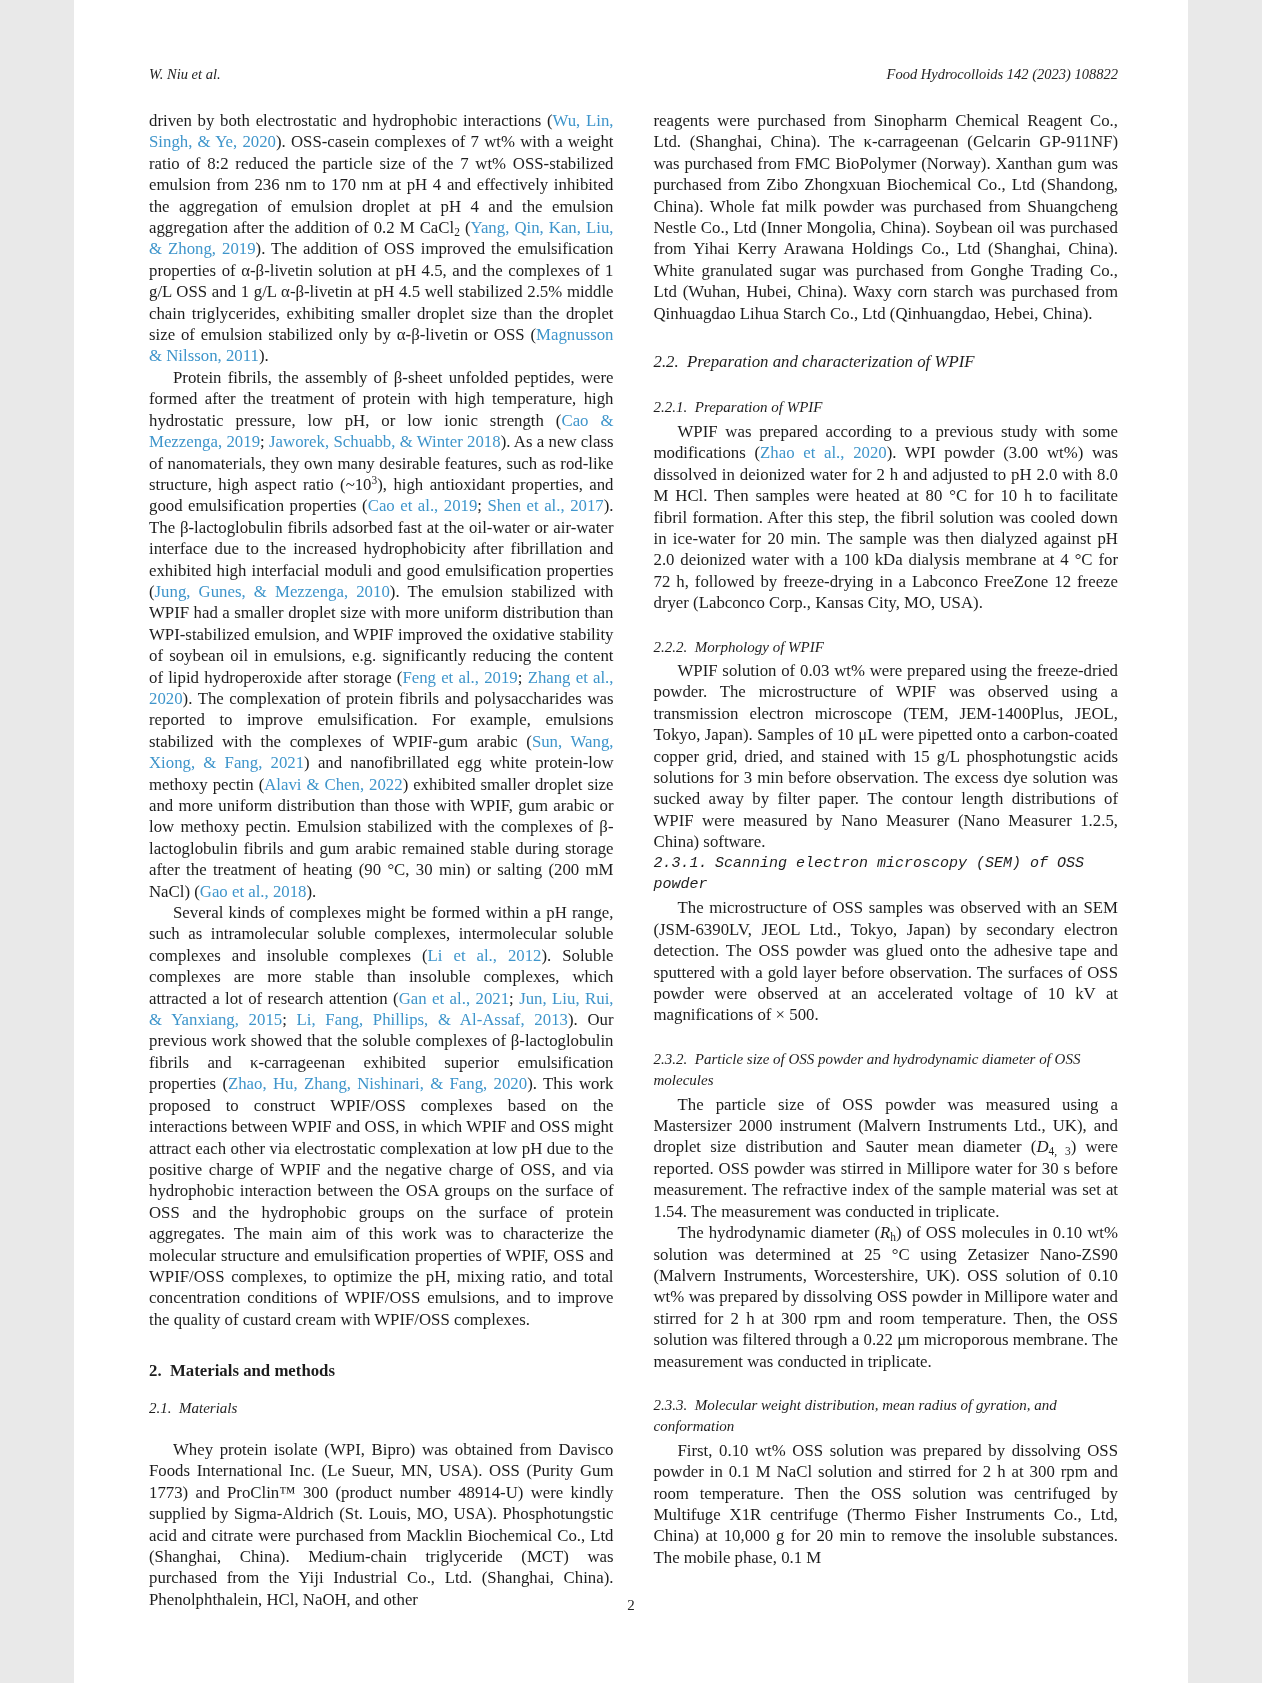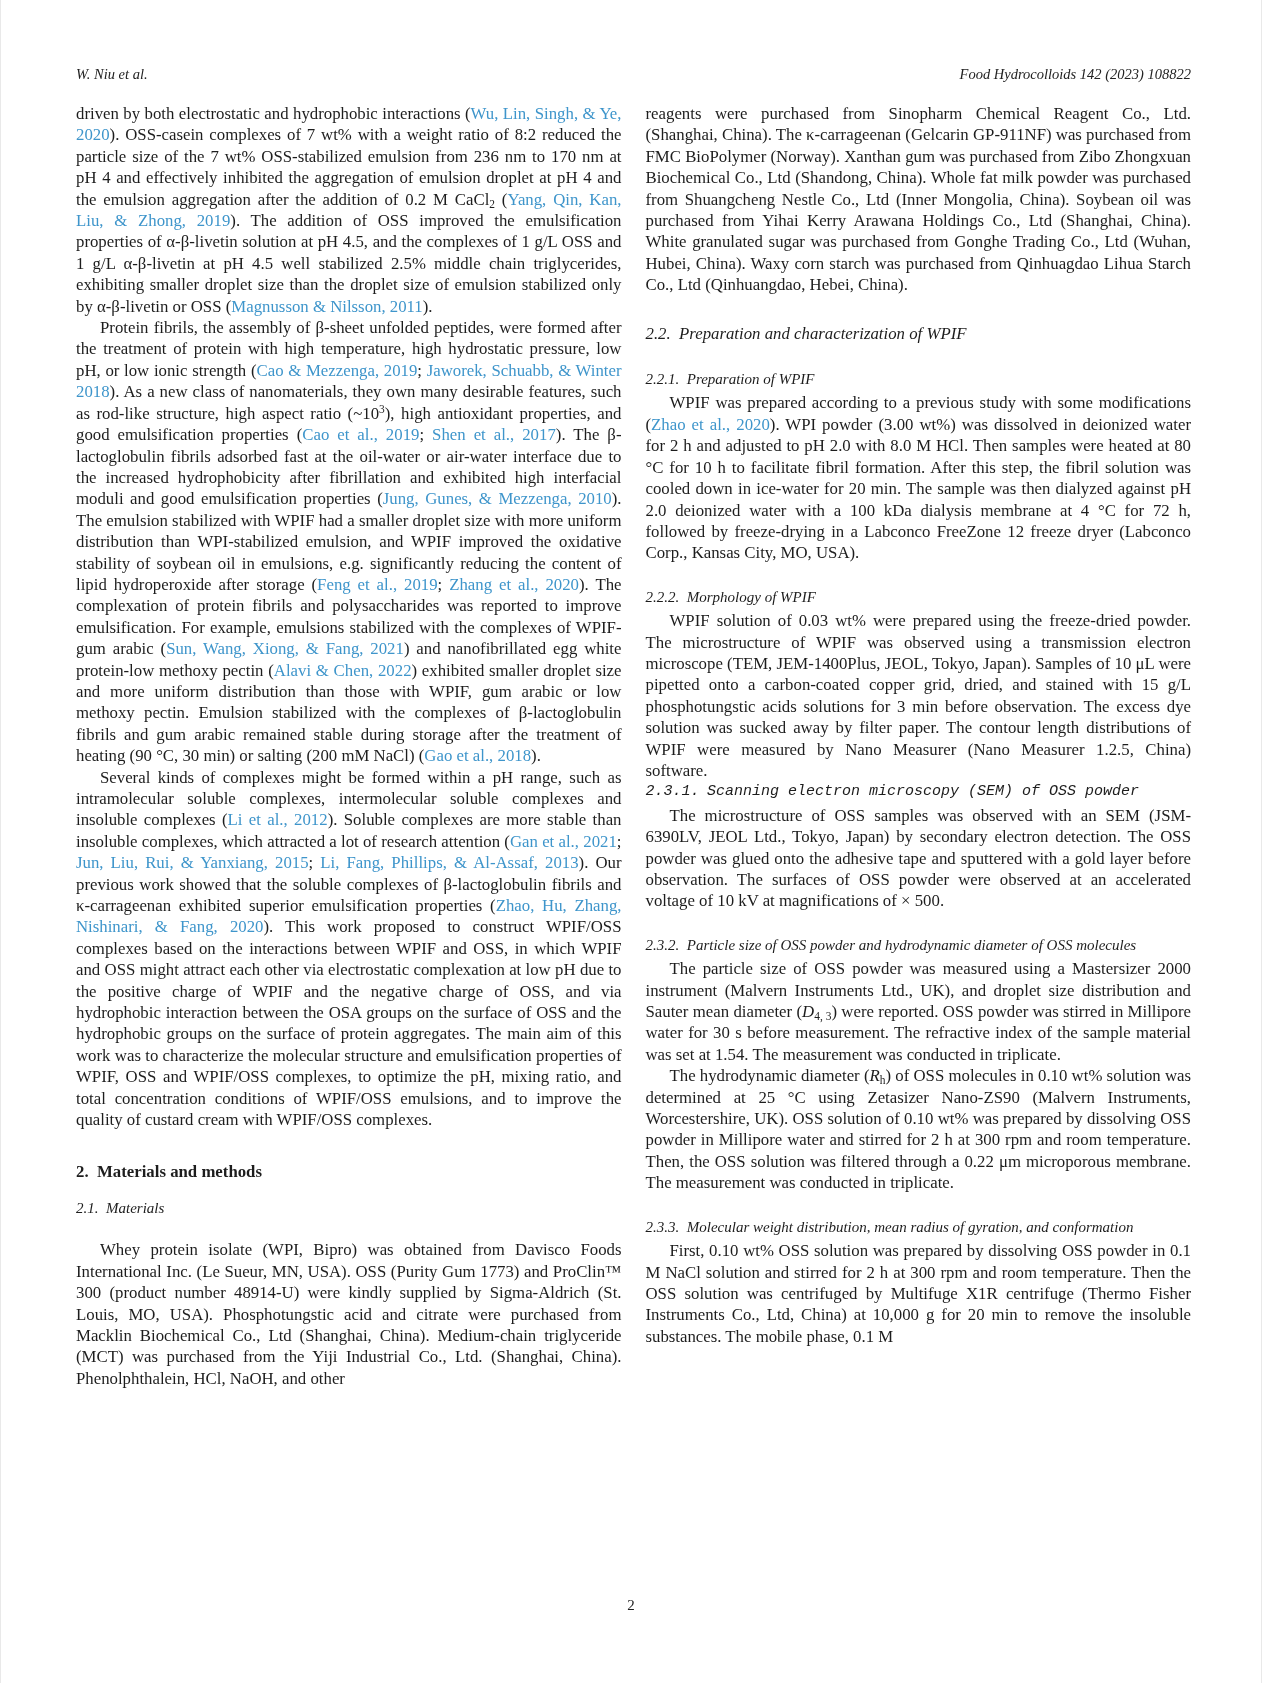--- a/index.html
+++ b/index.html
@@ -1,32 +1,32 @@
 <!DOCTYPE html>
 <html lang="en" style="--cite: #3e95cb;"><head>
 <meta charset="utf-8">
 <style>
   html,body{margin:0;padding:0;background:#e9e9e9;}
   .page{
     position:relative;
-    width:1260px;height:1683px;
+    width:1114px;height:1683px;
     margin:0 auto;
     background:#ffffff;
     font-family:"Liberation Serif","DejaVu Serif",serif;
     color:#1d1d1d;
     overflow:hidden;
   }
   .running-head{
     position:absolute;top:66px;left:75px;right:70px;
     display:flex;justify-content:space-between;
     font-size:14.5px;font-style:italic;color:#222;
   }
   .columns{
-    position:absolute;top:103px;left:75px;right:70px;
-    display:flex;gap:24px;
+    position:absolute;top:110px;left:75px;right:70px;
+    display:flex;gap:40px;
   }
   .col{
     flex:1;
     font-size:16.8px;line-height:21.4px;
     text-align:justify;
     hyphens:auto;
   }
   .col p{margin:0;text-indent:24px;}
   .col p.noindent{text-indent:0;}
   .sec-heading-bold{

